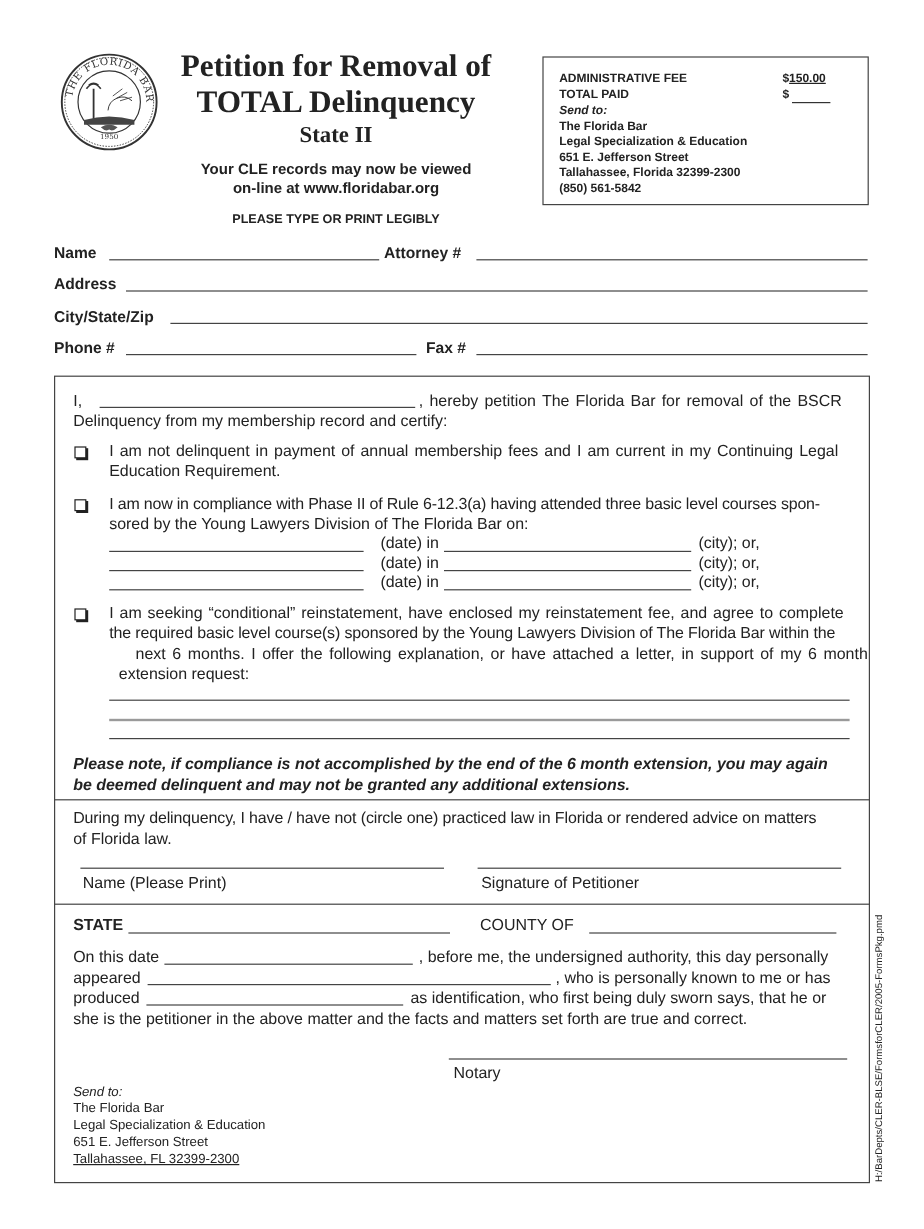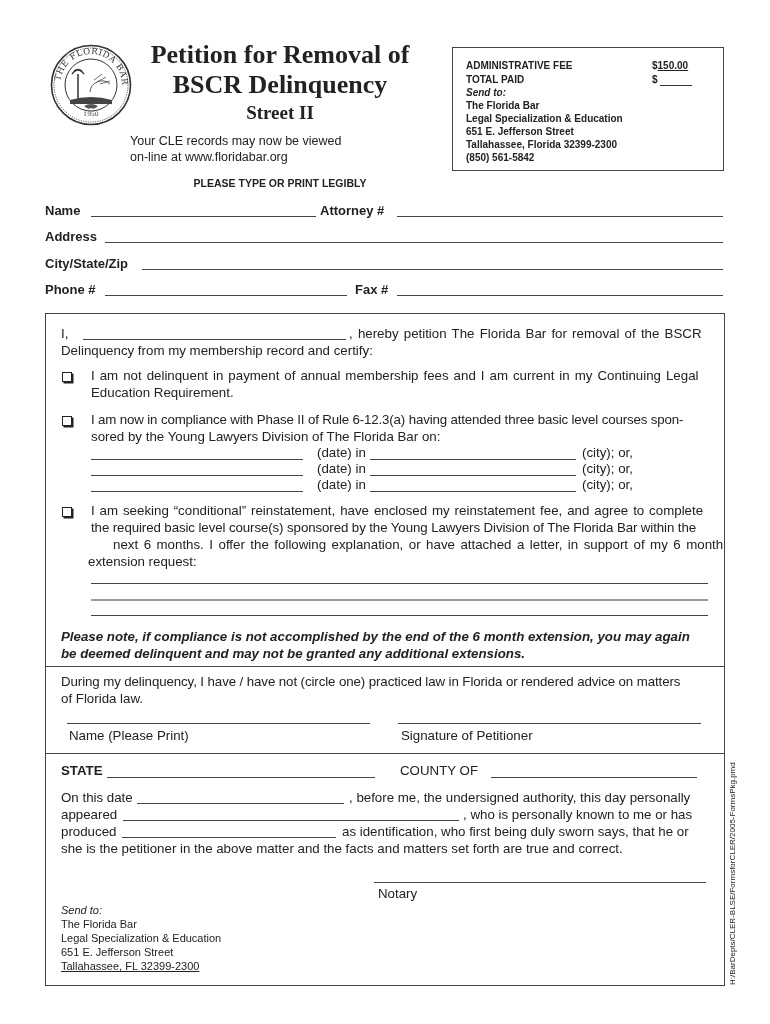--- a/index.html
+++ b/index.html
@@ -9,21 +9,21 @@
   .line.light { border-top-color:#9a9a9a; border-top-width:2px; }
 
   
   #seal { left:50px; top:44px; width:82px; height:82px; }
 
   
   .title { font-family:"Liberation Serif", serif; font-weight:bold; color:#222; text-align:center; }
   #title1 { left:130px; top:40px; width:300px; font-size:26px; }
   #title2 { left:130px; top:70px; width:300px; font-size:26px; }
   #title3 { left:130px; top:102px; width:300px; font-size:19px; }
-  .subtitle { font-size:12.5px; font-weight:normal; text-align:left; color:#222; }
+  .subtitle { font-size:12.5px; font-weight:bold; text-align:center; color:#222; }
   #sub1 { left:130px; top:134px; width:300px; }
   #sub2 { left:130px; top:150px; width:300px; }
   #legibly { left:130px; top:177px; width:300px; font-size:10.5px; font-weight:bold; text-align:center; }
 
   
   #feebox { left:452px; top:47px; width:272px; height:124px; border:1.5px solid #444; box-sizing:border-box; }
   .fb { position:absolute; font-size:10px; font-weight:bold; color:#222; white-space:nowrap; }
 
   
   .lbl { position:absolute; font-size:13px; font-weight:bold; color:#222; white-space:nowrap; }
@@ -54,22 +54,22 @@
   <line x1="28" y1="30" x2="28" y2="56" stroke="#333" stroke-width="1.5"></line>
   <path d="M22 30 Q28 22 34 30 M24 27 Q28 24 32 27" fill="none" stroke="#333" stroke-width="1.4"></path>
   <path d="M40 48 A 12 12 0 0 1 60 40" fill="none" stroke="#333" stroke-width="0.8"></path>
   <path d="M44 36 L52 30 M47 38 L56 33 M50 40 L60 37" stroke="#333" stroke-width="0.7"></path>
   <path d="M20 56 Q41 50 62 56 L62 60 L20 60 Z" fill="#444"></path>
   <path d="M34 62 Q41 58 48 62 Q44 66 41 64 Q38 66 34 62Z" fill="#555"></path>
   <text x="41" y="72" text-anchor="middle" font-family="DejaVu Serif, serif" font-size="6" fill="#333">1950</text>
 </svg>
 
 <div id="title1" class="abs title">Petition for Removal of</div>
-<div id="title2" class="abs title">BSCR Delinquency</div>
-<div id="title3" class="abs title">Street II</div>
+<div id="title2" class="abs title">TOTAL Delinquency</div>
+<div id="title3" class="abs title">State II</div>
 <div id="sub1" class="abs subtitle">Your CLE records may now be viewed</div>
 <div id="sub2" class="abs subtitle">on-line at www.floridabar.org</div>
 <div id="legibly" class="abs">PLEASE TYPE OR PRINT LEGIBLY</div>
 
 <div id="feebox" class="abs">
   <span class="fb" style="left:13px; top:12px;">ADMINISTRATIVE  FEE</span>
   <span class="fb" style="left:199px; top:12px;"><span>$</span><span style="text-decoration:underline;">150.00</span></span>
   <span class="fb" style="left:13px; top:26px;">TOTAL PAID</span>
   <span class="fb" style="left:199px; top:26px;">$</span>
   <span class="fb" style="left:207px; top:26px; width:32px; height:11px; border-bottom:1.2px solid #333;"></span>
@@ -124,21 +124,21 @@
 
 <div class="line" style="left:91px; top:491px; width:212px;"></div>
 <span class="t" style="left:317px; top:477px;">(date) in</span>
 <div class="line" style="left:370px; top:491px; width:206px;"></div>
 <span class="t" style="left:582px; top:477px;">(city); or,</span>
 
 <div class="chkbox" style="left:62px; top:507px;"></div>
 <span class="t" style="left:91px; top:503px; word-spacing:1.2px;">I am seeking “conditional” reinstatement, have enclosed my reinstatement fee, and agree to complete</span>
 <span class="t" style="left:91px; top:520px; letter-spacing:-0.1px;">the required basic level course(s) sponsored by the Young Lawyers Division of The Florida Bar within the</span>
 <span class="t" style="left:91px; top:537px; word-spacing:1.8px;margin-left:22px;">next 6 months. I offer the following explanation, or have attached a letter, in support of my 6 month</span>
-<span class="t" style="left:88px; top:554px;">extension request:</span>
+<span class="t" style="left:99px; top:554px;">extension request:</span>
 
 <div class="line" style="left:91px; top:583px; width:617px;"></div>
 <div class="line light" style="left:91px; top:599px; width:617px;"></div>
 <div class="line" style="left:91px; top:615px; width:617px;"></div>
 
 <span class="note" style="left:61px; top:629px;">Please note, if compliance is not accomplished by the end of the 6 month extension, you may again</span>
 <span class="note" style="left:61px; top:646px;text-align:center;">be deemed delinquent and may not be granted any additional extensions.</span>
 
 <div class="divider" style="top:666px;"></div>
 

